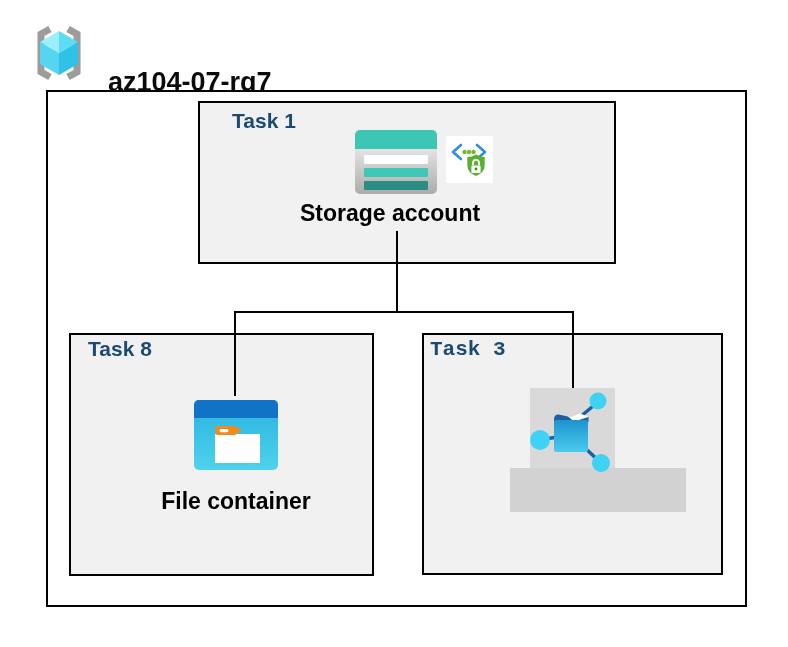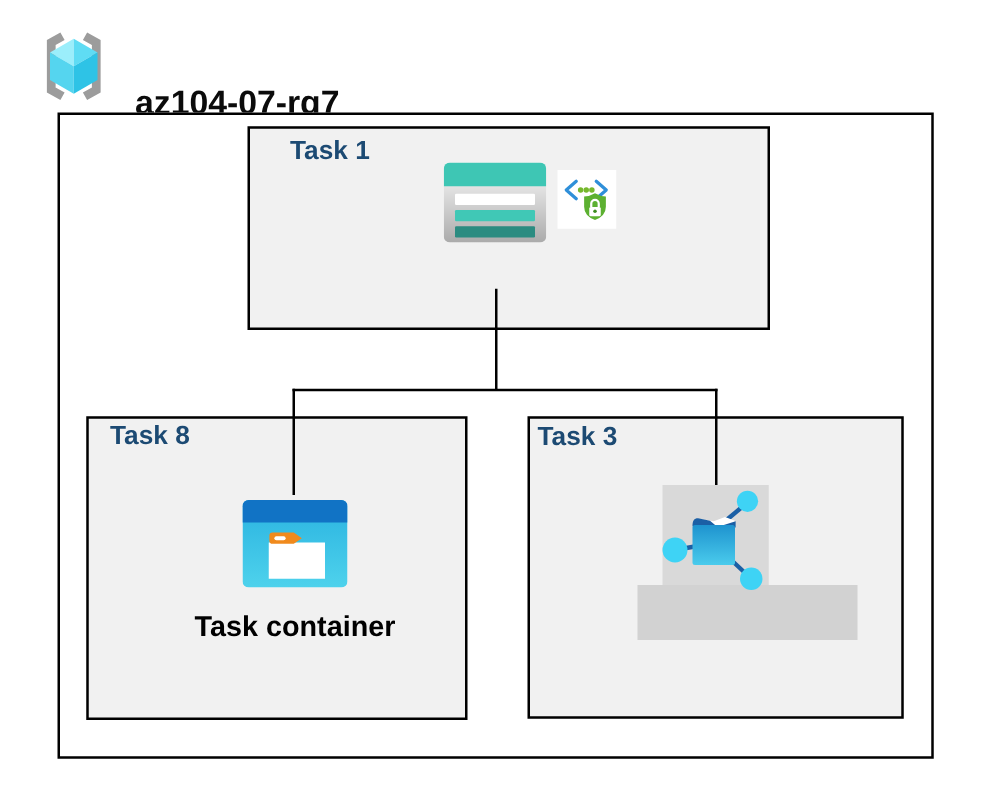--- a/index.html
+++ b/index.html
@@ -72,20 +72,21 @@
       <circle cx="18.5" cy="16" r="2.2" fill="#76B82D"></circle>
       <circle cx="23" cy="16" r="2.2" fill="#76B82D"></circle>
       <circle cx="27.5" cy="16" r="2.2" fill="#76B82D"></circle>
       <path d="M30 18.5 q4.5 2.6 8.7 2.6 v8.2 q0 7.2 -8.7 10.7 q-8.7 -3.5 -8.7 -10.7 v-8.2 q4.2 0 8.7 -2.6 z" fill="#5CB031"></path>
       <path d="M27 29.5 v-2.6 a3 3 0 0 1 6 0 v2.6" fill="none" stroke="#ffffff" stroke-width="1.8"></path>
       <rect x="25.4" y="29.5" width="9.2" height="7.4" rx="1.2" fill="#ffffff"></rect>
       <circle cx="30" cy="33" r="1.4" fill="#3c8b1f"></circle>
     </svg>
   </div>
 
+  <div class="itemlabel" style="left:290px;top:200px;width:200px;">Storage account</div>
 
   <div class="line" style="left:396px;top:231px;width:2px;height:81px;"></div>
   <div class="line" style="left:234px;top:311px;width:340px;height:2px;"></div>
   <div class="line" style="left:234px;top:311px;width:2px;height:85px;"></div>
   <div class="line" style="left:572px;top:311px;width:2px;height:79px;"></div>
 
   <div class="box" style="left:69px;top:333px;width:305px;height:243px;"></div>
   <div class="tasklabel" style="left:88px;top:337px;">Task 8</div>
 
   <div class="abs" style="left:194px;top:400px;width:84px;height:70px;z-index:6;">
@@ -97,24 +98,24 @@
         </linearGradient>
       </defs>
       <rect x="0" y="0" width="84" height="70" rx="5" fill="url(#gbc)"></rect>
       <path d="M0 18 V5 a5 5 0 0 1 5 -5 h74 a5 5 0 0 1 5 5 v13 z" fill="#1173C5"></path>
       <rect x="21" y="34" width="45" height="29" fill="#ffffff"></rect>
       <path d="M24 26 h17 l6.5 4.5 -6.5 4.5 h-17 a2.5 2.5 0 0 1 -2.5 -2.5 v-4 a2.5 2.5 0 0 1 2.5 -2.5 z" fill="#F08A1D"></path>
       <rect x="25.5" y="29" width="9" height="3.2" rx="1.6" fill="#ffffff"></rect>
     </svg>
   </div>
 
-  <div class="itemlabel" style="left:136px;top:488px;width:200px;">Task container</div>
+  <div class="itemlabel" style="left:136px;top:488px;width:200px;">File container</div>
 
   <div class="box" style="left:422px;top:333px;width:301px;height:242px;"></div>
-  <div class="tasklabel" style="left:430px;top:338px;">Task 3</div>
+  <div class="tasklabel" style="left:430px;top:338px;font-family:Liberation Mono, monospace;">Task 3</div>
 
   <div class="graybg" style="left:510px;top:468px;width:176px;height:44px;z-index:6;"></div>
 
   <div class="abs" style="left:530px;top:388px;width:85px;height:88px;z-index:7;">
     <svg width="85" height="88" viewBox="0 0 85 88" style="overflow:visible">
       <defs>
         <linearGradient id="gfs" x1="0" y1="0" x2="0" y2="1">
           <stop offset="0" stop-color="#1E93CF"></stop>
             <stop offset="1" stop-color="#4ACBEC"></stop>
         </linearGradient>

